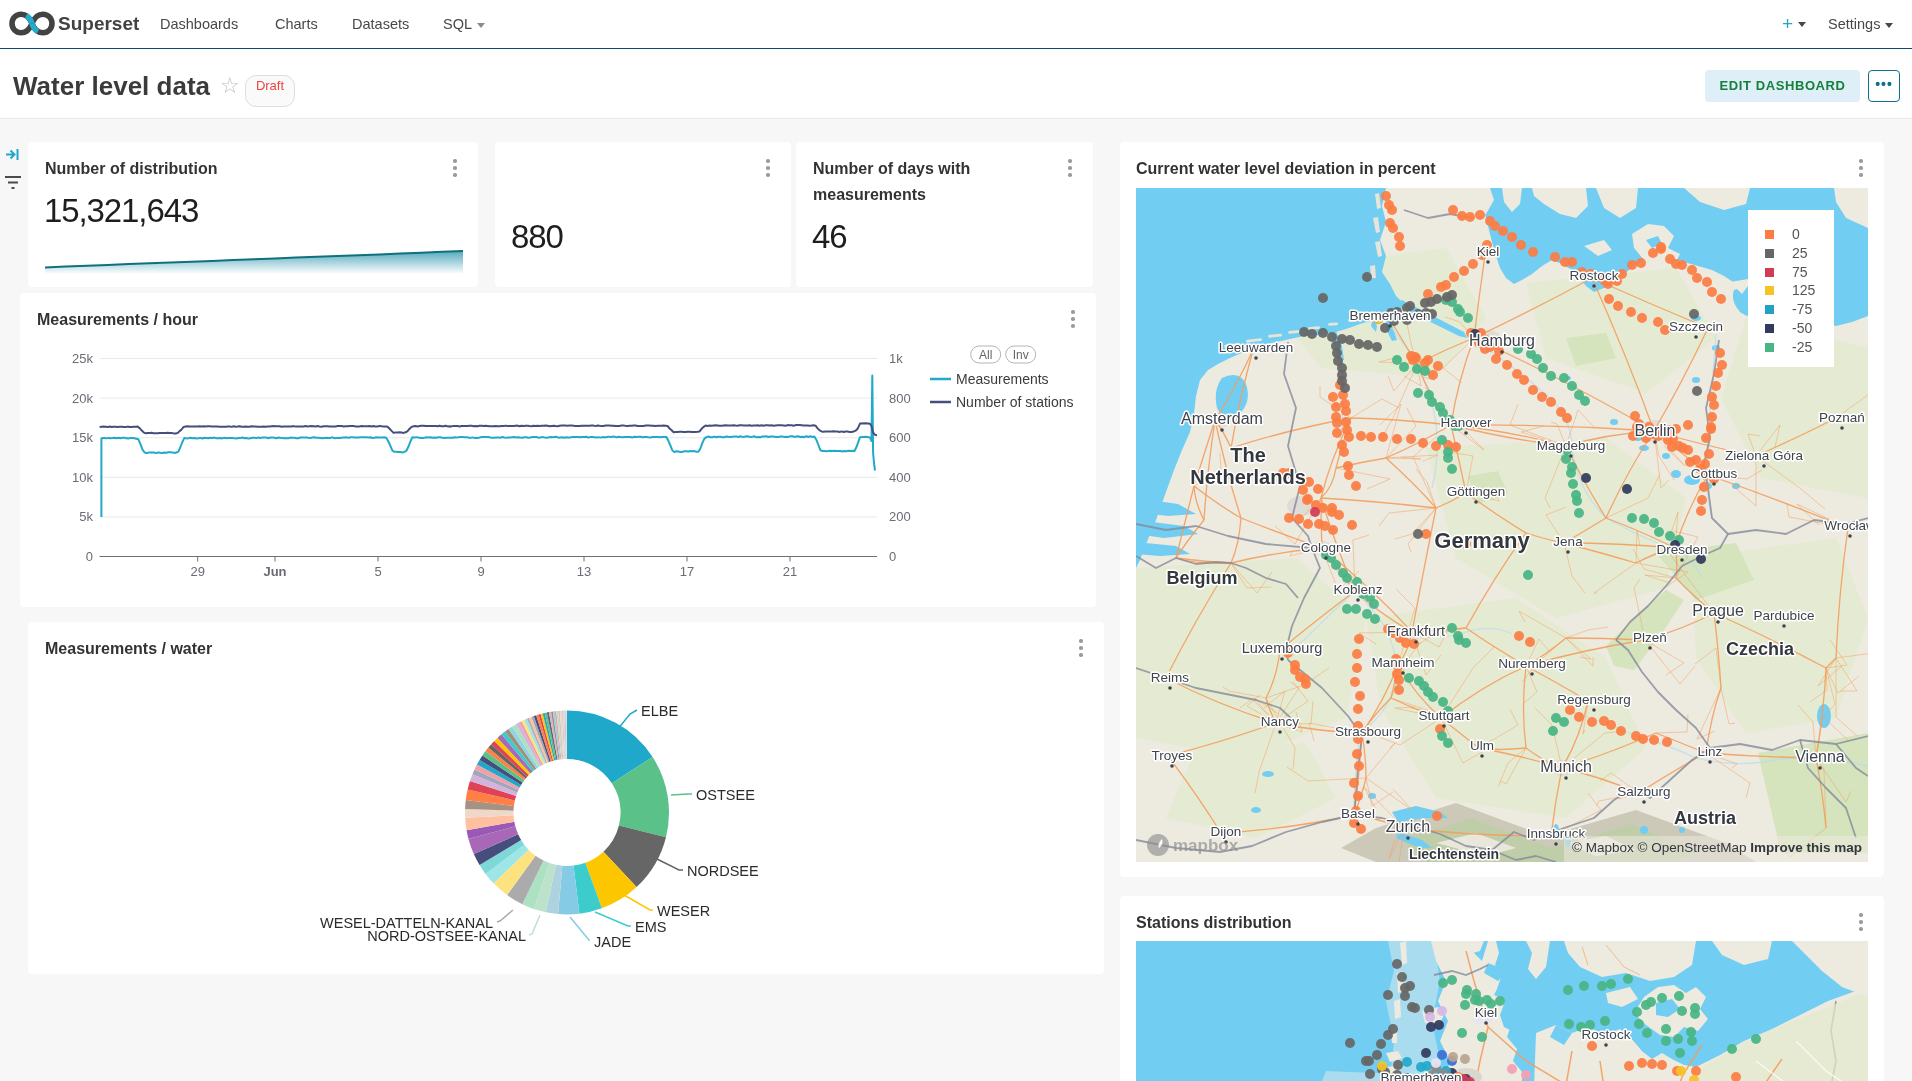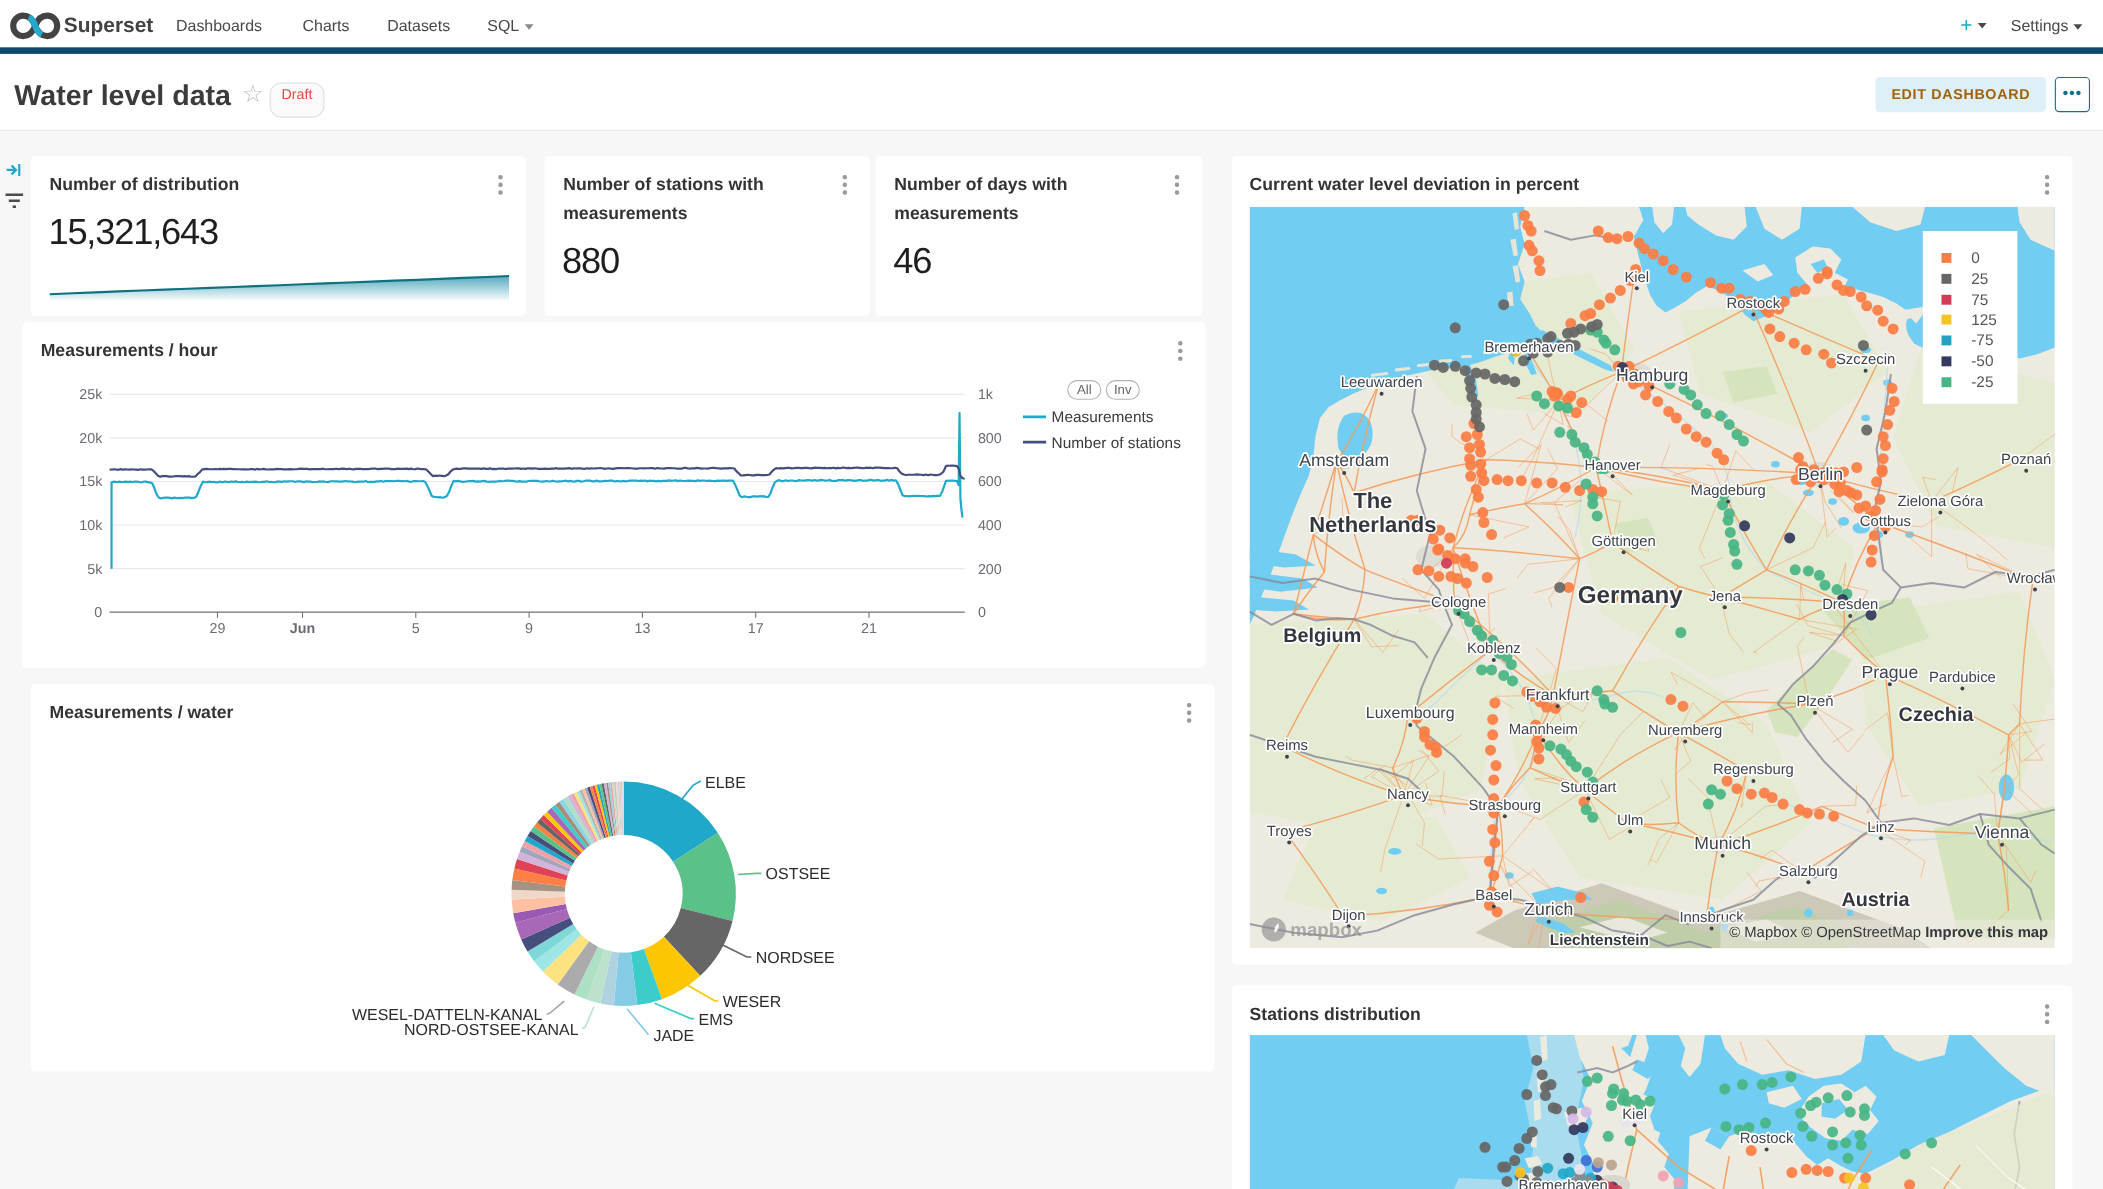--- a/index.html
+++ b/index.html
@@ -1,23 +1,23 @@
 <!DOCTYPE html>
 <html><head><meta charset="utf-8"><title>Water level data</title>
 <style>
 * { margin:0; padding:0; box-sizing:border-box; }
 body { width:1912px; height:1081px; font-family:'Liberation Sans',sans-serif; background:#F7F7F7; overflow:hidden; position:relative; }
-.nav { position:absolute; left:0; top:0; width:1912px; height:49px; background:#FFFFFF; border-bottom:6px solid #0c4a6e; z-index:5; }
+.nav { position:absolute; left:0; top:0; width:1912px; height:49px; background:#FFFFFF; border-bottom:1px solid #0c4a6e; z-index:5; }
 .navitem { position:absolute; top:0; height:48px; line-height:48px; font-size:14.5px; color:#484848; }
 .caret { display:inline-block; width:0; height:0; border-left:4px solid transparent; border-right:4px solid transparent; border-top:5px solid #8A8A8A; margin-left:5px; vertical-align:middle; }
 .header { position:absolute; left:0; top:48px; width:1912px; height:71px; background:#FFFFFF; border-bottom:1px solid #E8E8E8; z-index:4; }
 .title { position:absolute; left:13px; top:71px; font-size:26px; font-weight:bold; color:#3B3B3B; z-index:6; }
 .star { position:absolute; left:220px; top:73px; font-size:22px; color:#BFBFBF; z-index:6; }
 .draft { position:absolute; left:245px; top:75px; width:50px; height:32px; border:1px solid #DEDEDE; background:#FAFAFA; border-radius:11px; font-size:13px; color:#ef4444; text-align:center; line-height:20px; z-index:6; }
-.editbtn { position:absolute; left:1705px; top:70px; width:155px; height:32px; background:#DFEFF7; border-radius:4px; color:#a16207; font-size:13px; font-weight:bold; letter-spacing:0.6px; text-align:center; line-height:32px; z-index:6; }
+.editbtn { position:absolute; left:1705px; top:70px; width:155px; height:32px; background:#DFEFF7; border-radius:4px; color:#15803d; font-size:13px; font-weight:bold; letter-spacing:0.6px; text-align:center; line-height:32px; z-index:6; }
 .dotsbtn { position:absolute; left:1868px; top:70px; width:32px; height:32px; border:1.5px solid #11708E; border-radius:4px; z-index:6; color:#11708E; font-size:14px; font-weight:bold; text-align:center; line-height:26px; letter-spacing:1px; }
 .card { position:absolute; background:#FFFFFF; border-radius:4px; }
 .ctitle { position:absolute; left:17px; top:14px; font-size:16px; font-weight:bold; color:#333333; line-height:26px; }
 .kebab { position:absolute; width:4px; }
 .kebab i { display:block; width:3.5px; height:3.5px; border-radius:50%; background:#9B9B9B; margin-bottom:3.5px; }
 .bignum { position:absolute; left:16px; font-size:33px; color:#1E1E1E; letter-spacing:-1.1px; }
 </style></head>
 <body>
 <div class="nav">
   <svg width="56" height="48" viewBox="0 0 56 48" style="position:absolute;left:0;top:0">
@@ -62,21 +62,20 @@
           <linearGradient id="sg" x1="0" y1="0" x2="0" y2="1">
             <stop offset="0" stop-color="#1A8EA8" stop-opacity="0.75"></stop>
             <stop offset="1" stop-color="#1A8EA8" stop-opacity="0"></stop>
           </linearGradient>
         </defs>
         <polygon points="0.0,21.5 20.9,20.6 41.8,19.8 62.7,18.9 83.6,18.1 104.5,17.3 125.4,16.5 146.3,15.7 167.2,14.9 188.1,14.1 209.0,13.3 229.9,12.4 250.8,11.6 271.7,10.8 292.6,10.0 313.5,9.2 334.4,8.4 355.3,7.5 376.2,6.7 397.1,5.8 418.0,4.9 418,28 0,28" fill="url(#sg)"></polygon>
         <polyline points="0.0,21.5 20.9,20.6 41.8,19.8 62.7,18.9 83.6,18.1 104.5,17.3 125.4,16.5 146.3,15.7 167.2,14.9 188.1,14.1 209.0,13.3 229.9,12.4 250.8,11.6 271.7,10.8 292.6,10.0 313.5,9.2 334.4,8.4 355.3,7.5 376.2,6.7 397.1,5.8 418.0,4.9" fill="none" stroke="#11707F" stroke-width="2"></polyline>
       </svg></div>
 </div>
 <div class="card" style="left:495px;top:142px;width:296px;height:145px">
-  <div class="ctitle" style="width:240px">Number of stations with measurements</div>
   <div class="kebab" style="left:271px;top:17px">
       <i></i>
       <i></i>
       <i></i>
     </div>
   <div class="bignum" style="top:76px">880</div>
 </div>
 <div class="card" style="left:796px;top:142px;width:297px;height:145px">
   <div class="ctitle" style="width:240px">Number of days with measurements</div>
   <div class="kebab" style="left:272px;top:17px">

